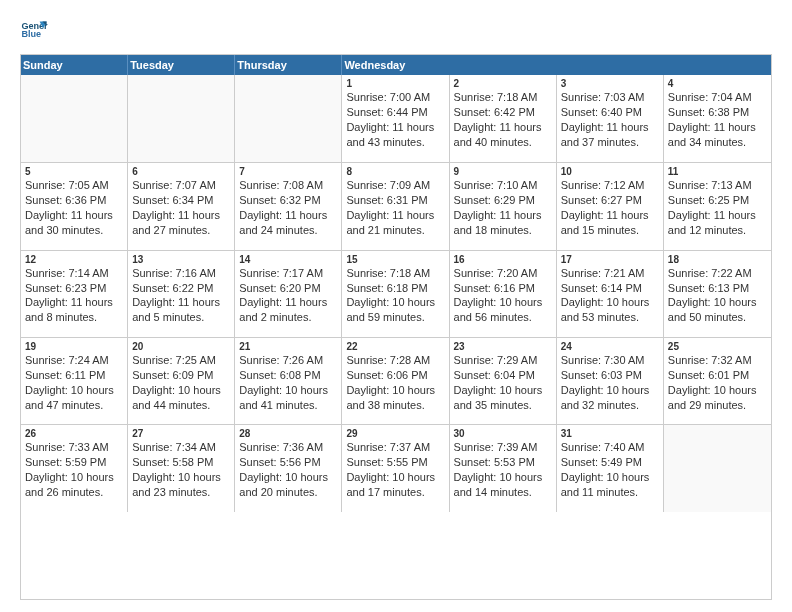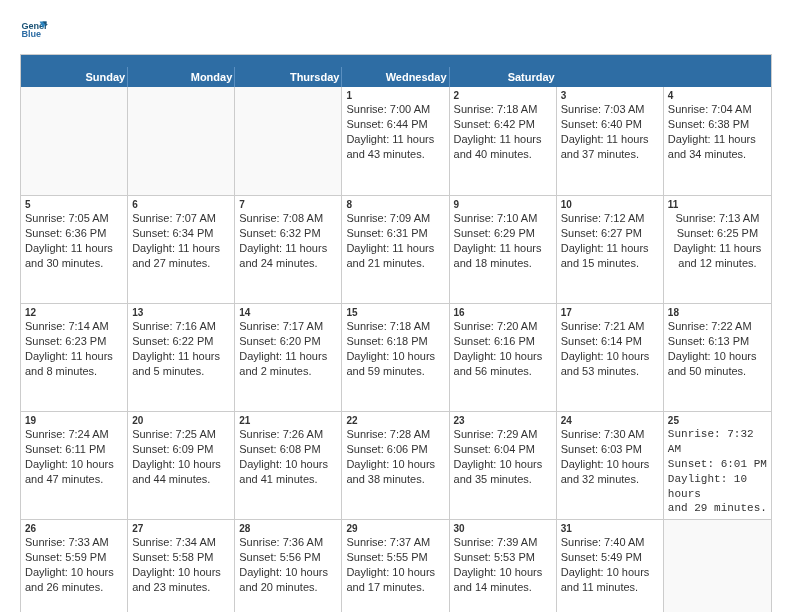--- a/index.html
+++ b/index.html
@@ -52,24 +52,23 @@
     }
     .cal-header {
       display: grid;
       grid-template-columns: repeat(7, 1fr);
       background: #2e6da4;
     }
     .cal-header-cell {
       color: white;
       font-size: 11px;
       font-weight: bold;
-      text-align: right;
+      text-align: left;
       padding: 4px 2px;
       border-right: 1px solid #5a8fc0;
-      margin-top: 12px;
     }
     .cal-header-cell:last-child { border-right: none; }
     .cal-body {
       flex: 1;
       display: grid;
       grid-template-rows: repeat(6, 1fr);
     }
     .cal-row {
       display: grid;
       grid-template-columns: repeat(7, 1fr);
@@ -115,24 +114,23 @@
     </div>
     <div class="title-block">
       <div class="month-title"></div>
       <div class="subtitle"></div>
     </div>
   </div>
 
   <div class="calendar">
     <div class="cal-header">
     <div class="cal-header-cell">Sunday</div>
-        <div class="cal-header-cell">Monday</div>
+        <div class="cal-header-cell">Tuesday</div>
         <div class="cal-header-cell">Thursday</div>
         <div class="cal-header-cell">Wednesday</div>
-        <div class="cal-header-cell">Saturday</div>
       </div>
     <div class="cal-body">
     <div class="cal-row">
           <div class="cal-cell empty"></div>
           <div class="cal-cell empty"></div>
           <div class="cal-cell empty"></div>
           <div class="cal-cell">
             <span class="day-num">1</span>
             <div class="cell-info" style="white-space: pre-line;">Sunrise: 7:00 AM
 Sunset: 6:44 PM
@@ -199,21 +197,21 @@
           </div>
           <div class="cal-cell">
             <span class="day-num">10</span>
             <div class="cell-info" style="white-space: pre-line;">Sunrise: 7:12 AM
 Sunset: 6:27 PM
 Daylight: 11 hours
 and 15 minutes.</div>
           </div>
           <div class="cal-cell">
             <span class="day-num">11</span>
-            <div class="cell-info" style="white-space: pre-line; text-align: center;">Sunrise: 7:13 AM
+            <div class="cell-info" style="white-space: pre-line;">Sunrise: 7:13 AM
 Sunset: 6:25 PM
 Daylight: 11 hours
 and 12 minutes.</div>
           </div>
         </div>
         <div class="cal-row">
           <div class="cal-cell">
             <span class="day-num">12</span>
             <div class="cell-info" style="white-space: pre-line;">Sunrise: 7:14 AM
 Sunset: 6:23 PM
@@ -301,21 +299,21 @@
           </div>
           <div class="cal-cell">
             <span class="day-num">24</span>
             <div class="cell-info" style="white-space: pre-line;">Sunrise: 7:30 AM
 Sunset: 6:03 PM
 Daylight: 10 hours
 and 32 minutes.</div>
           </div>
           <div class="cal-cell">
             <span class="day-num">25</span>
-            <div class="cell-info" style="white-space: pre-line; font-family: Liberation Mono, monospace;">Sunrise: 7:32 AM
+            <div class="cell-info" style="white-space: pre-line;">Sunrise: 7:32 AM
 Sunset: 6:01 PM
 Daylight: 10 hours
 and 29 minutes.</div>
           </div>
         </div>
         <div class="cal-row">
           <div class="cal-cell">
             <span class="day-num">26</span>
             <div class="cell-info" style="white-space: pre-line;">Sunrise: 7:33 AM
 Sunset: 5:59 PM

